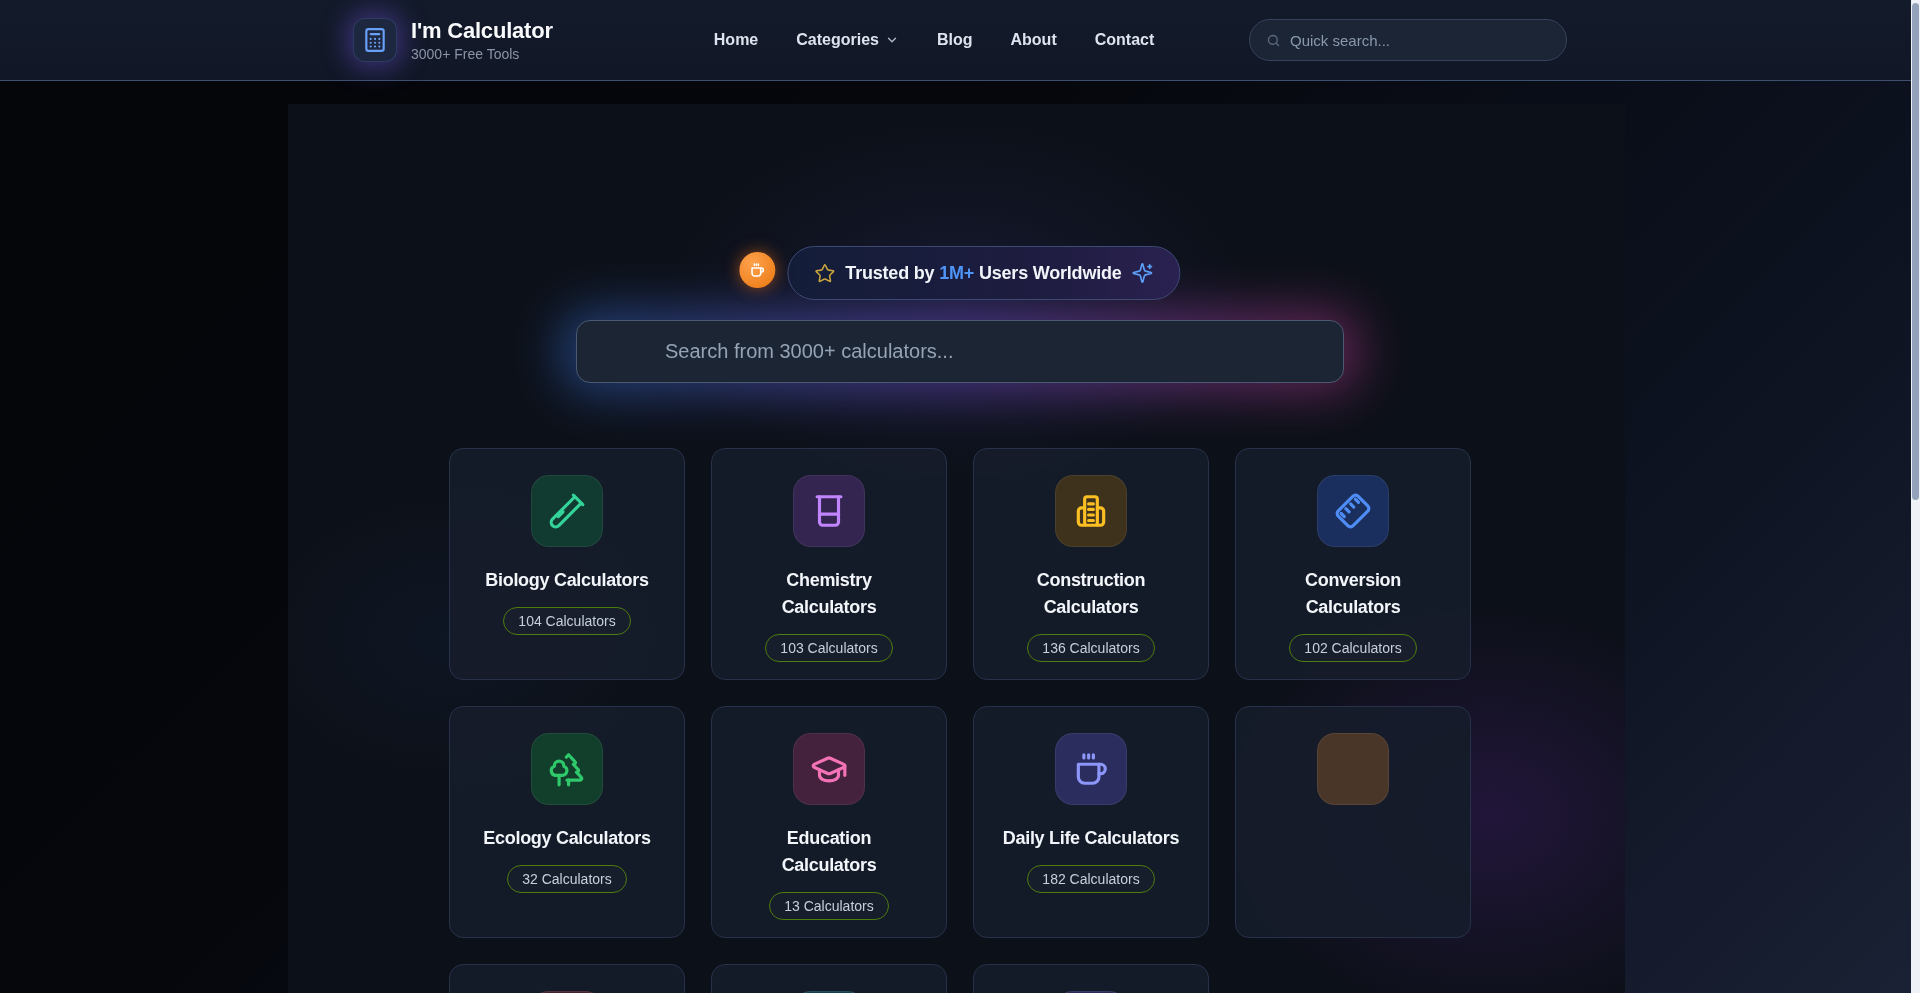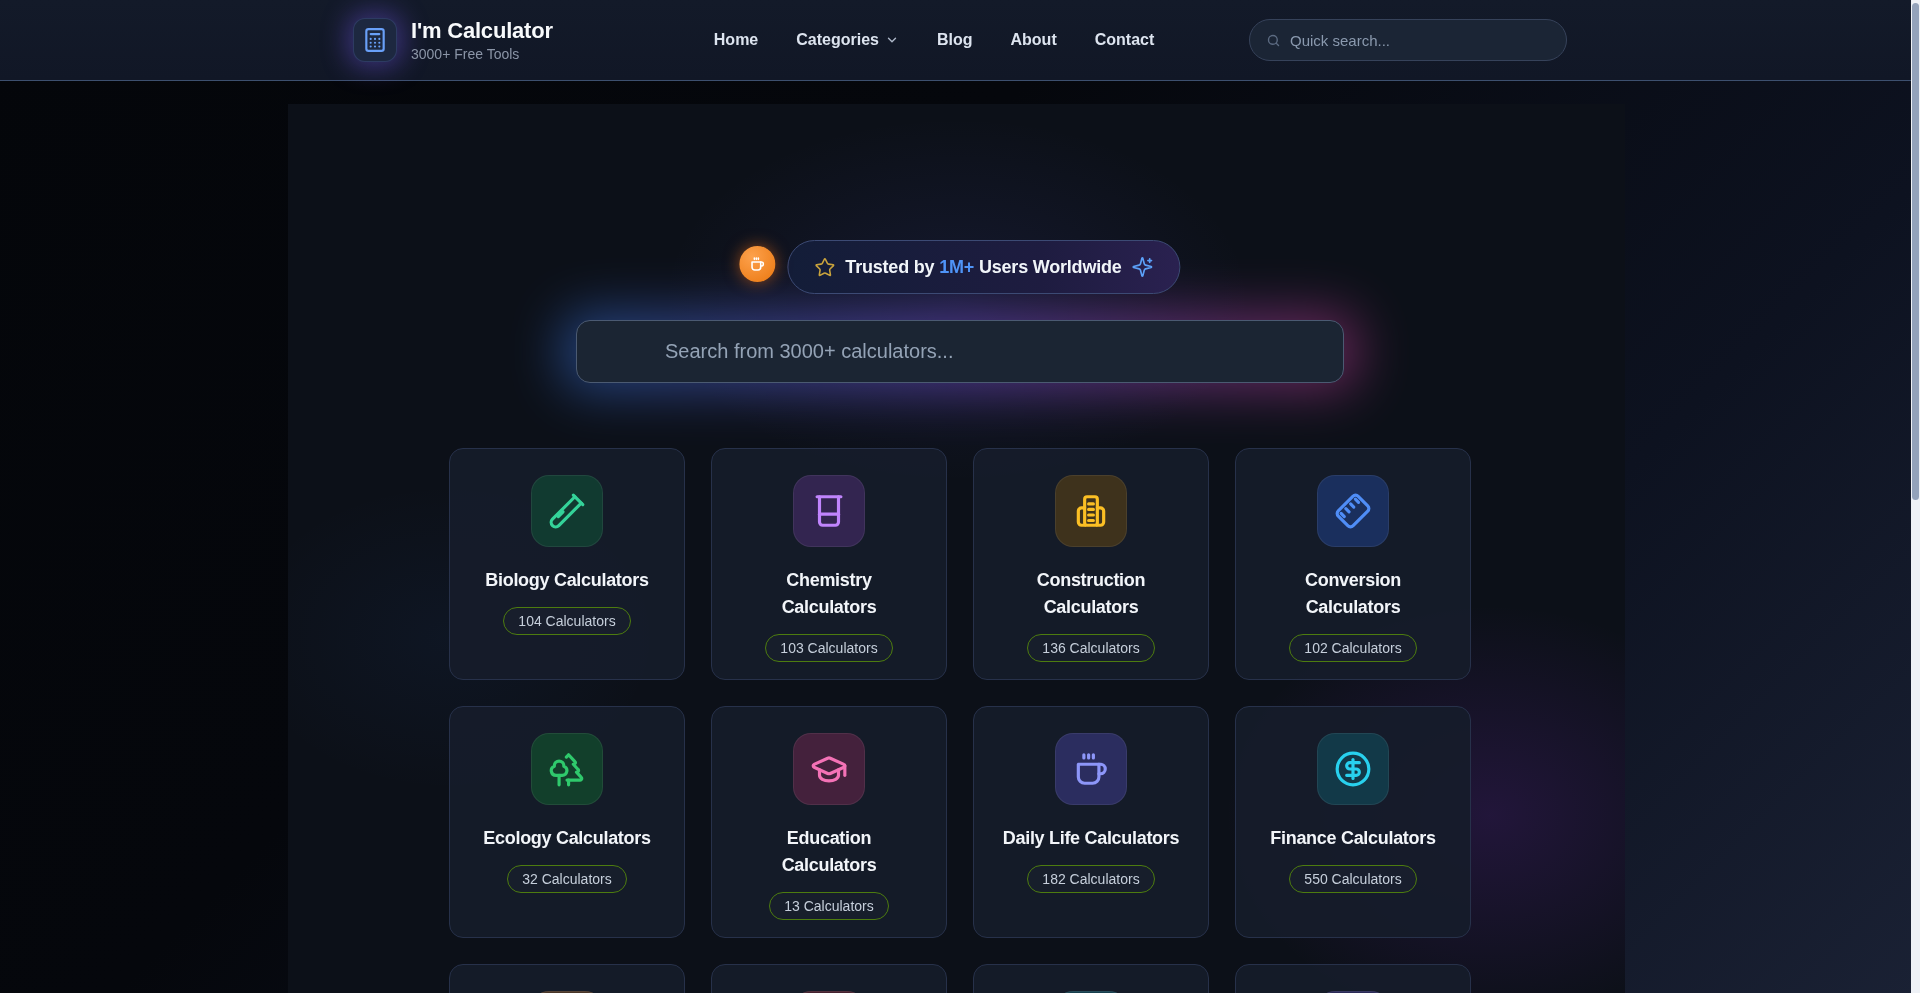--- a/index.html
+++ b/index.html
@@ -49,21 +49,21 @@
   }
   .quick-search svg { color:#5c6b82; flex:none; }
   .quick-search input {
     background:transparent; border:none; outline:none; width:100%;
     font-family:"Liberation Sans",sans-serif; font-size:15px; color:#5eead4;
   }
   .quick-search input::placeholder { color:#8a99ae; }
 
   
   .hero-badge-row {
-    position:absolute; top:240px; left:50%; transform:translateX(-50%);
+    position:absolute; top:246px; left:50%; transform:translateX(-50%);
     display:flex; align-items:center; gap:12px; z-index:4;
   }
   .coffee-circle {
     width:36px; height:36px; border-radius:50%;
     background:radial-gradient(circle at 35% 30%, #fda14c, #ea770f);
     box-shadow:0 0 16px rgba(249,115,22,0.55);
     display:flex; align-items:center; justify-content:center; color:#ffffff; cursor:pointer;
     position:relative; z-index:2; top:-3px;
   }
   .trust-pill {
@@ -321,34 +321,20 @@
           <path d="M7.5 3v2M10.5 3v2M13.5 3v2"></path>
         </svg>
       </div>
       <div class="card-title">
         <div>Daily Life Calculators</div>
           <div></div>
       </div>
       <div class="count-pill">182 Calculators</div>
     </div>
 
-    <div class="card">
-      <div class="icon-box" style="--fg: #28d1ee; --bg: #123948;">
-        <svg width="38" height="38" viewBox="0 0 24 24" fill="none" stroke="currentColor" stroke-width="2" stroke-linecap="round" stroke-linejoin="round">
-          <circle cx="12" cy="12" r="10"></circle>
-          <path d="M16 8h-6a2 2 0 1 0 0 4h4a2 2 0 1 1 0 4H8"></path>
-          <path d="M12 18V6"></path>
-        </svg>
-      </div>
-      <div class="card-title">
-        <div>Finance Calculators</div>
-          <div></div>
-      </div>
-      <div class="count-pill">550 Calculators</div>
-    </div>
 
     <div class="card">
       <div class="icon-box" style="--bg: #4a3628;"></div>
     </div>
     <div class="card">
       <div class="icon-box" style="--bg: #46222f;"></div>
     </div>
     <div class="card">
       <div class="icon-box" style="--bg: #17404e;"></div>
     </div>

